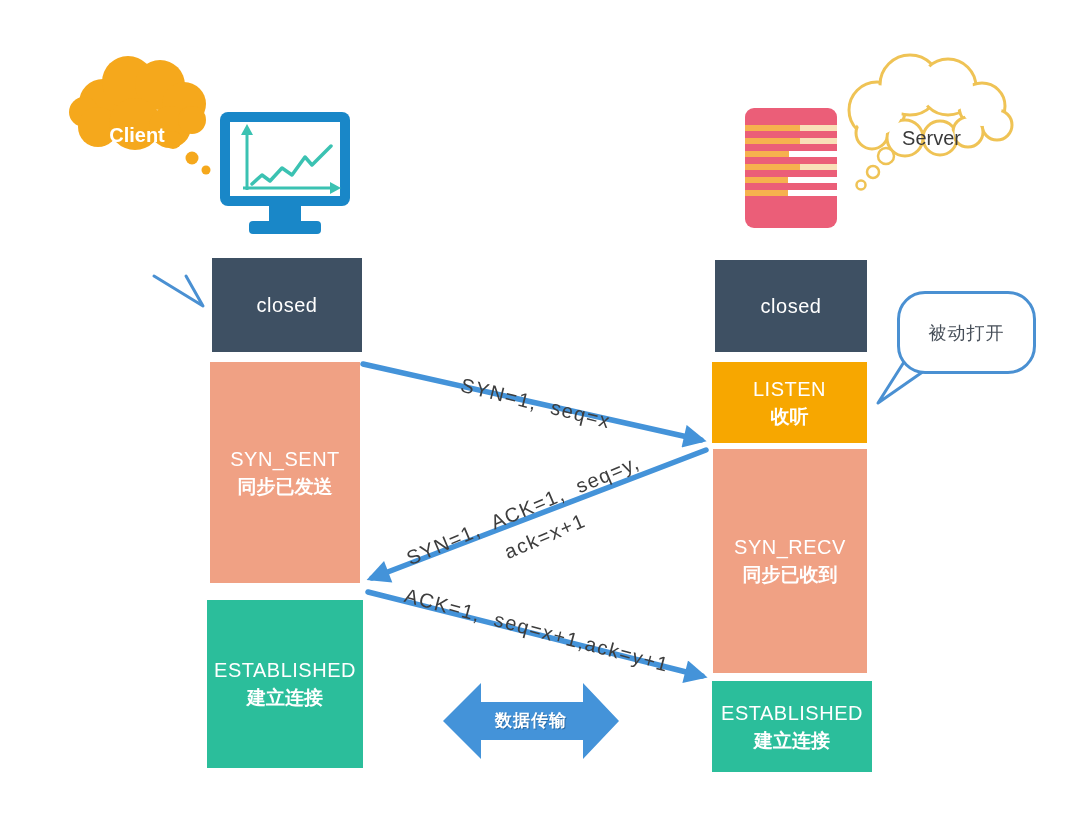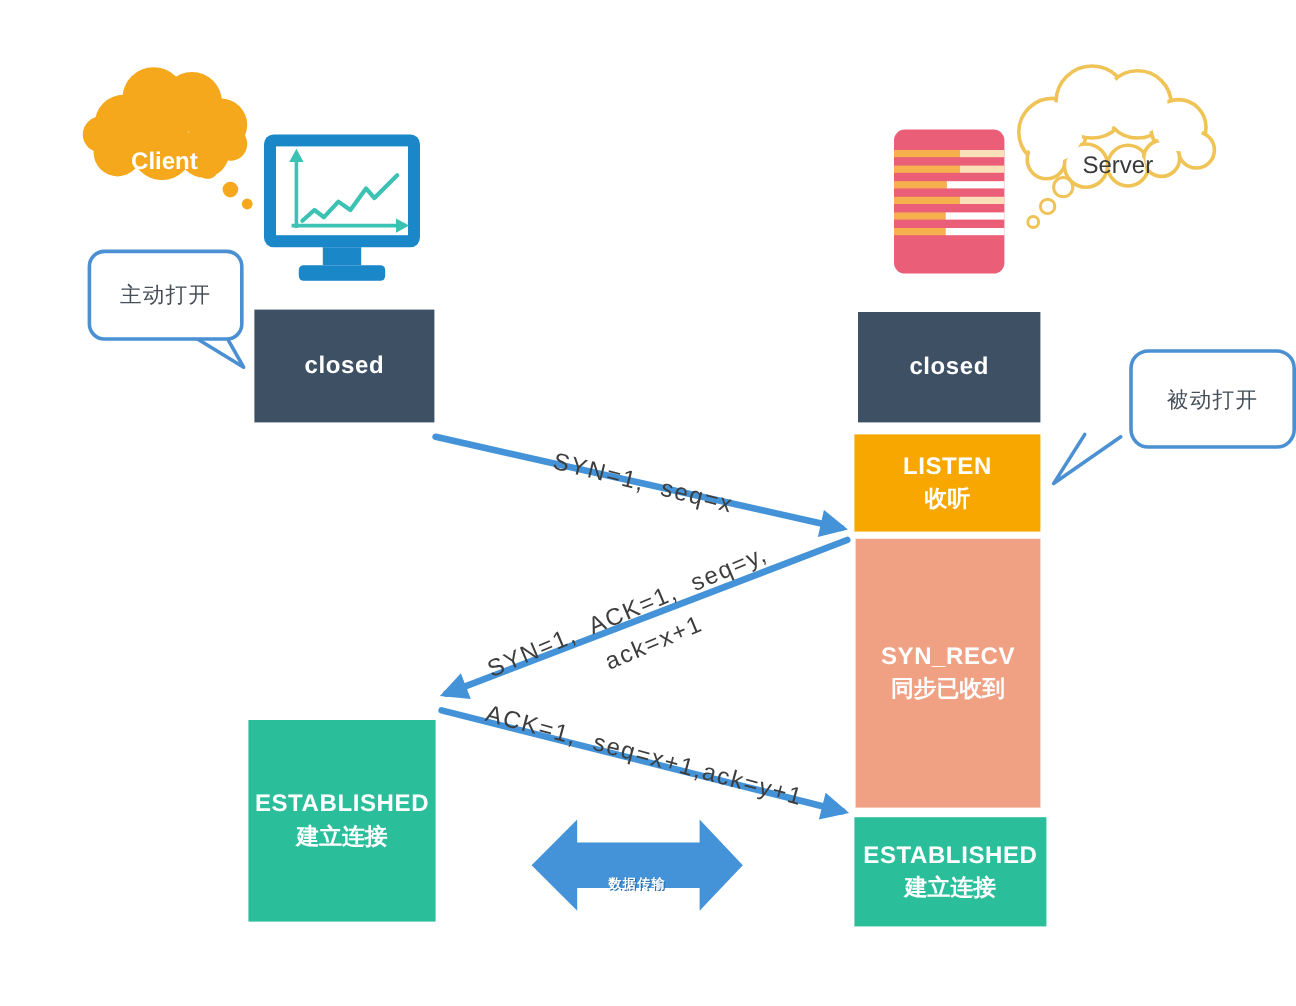--- a/index.html
+++ b/index.html
@@ -6,65 +6,68 @@
   .stage{
     position:relative;width:1080px;height:838px;background:#ffffff;
     overflow:hidden;font-family:"Liberation Sans",sans-serif;
   }
   .stage svg{position:absolute;left:0;top:0;pointer-events:none;}
   
   .state-box{
     position:absolute;display:flex;flex-direction:column;
     align-items:center;justify-content:center;color:#ffffff;text-align:center;
   }
-  .state-main{font-size:20px;font-weight:700;letter-spacing:.5px;line-height:1.2;}
+  .state-main{font-size:20px;font-weight:400;letter-spacing:.5px;line-height:1.2;}
   .state-sub{font-size:19px;font-weight:700;margin-top:5px;line-height:1.2;}
   #c-closed{left:212px;top:258px;width:150px;height:94px;background:#3E5063;}
   #c-synsent{left:210px;top:362px;width:150px;height:221px;background:#F0A184;}
   #c-est{left:207px;top:600px;width:156px;height:168px;background:#2BBE9B;}
   #s-closed{left:715px;top:260px;width:152px;height:92px;background:#3E5063;}
   #s-listen{left:712px;top:362px;width:155px;height:81px;background:#F7A700;}
   #s-synrecv{left:713px;top:449px;width:154px;height:224px;background:#F0A184;}
   #s-est{left:712px;top:681px;width:160px;height:91px;background:#2BBE9B;}
   
   .callout{
     position:absolute;background:#ffffff;border:3px solid #4A90D2;border-radius:14px;
     display:flex;align-items:center;justify-content:center;
     color:#474F59;font-size:18px;letter-spacing:1px;
   }
   #callout-client{left:73px;top:208px;width:124px;height:70px;}
-  #callout-server{left:897px;top:291px;width:133px;height:77px;border-radius:16px;margin-left:44px;}
+  #callout-server{left:897px;top:291px;width:133px;height:77px;border-radius:28px;}
   
   .cloud-label{position:absolute;text-align:center;font-size:20px;line-height:26px;margin-top:40px;}
   #client-label{left:95px;top:82px;width:84px;color:#ffffff;font-weight:600;}
   #server-label{left:875px;top:85px;width:86px;color:#3A3A3A;font-weight:400;text-align:right;}
   
   .msg{
     position:absolute;color:#3D3D3D;font-size:20px;white-space:pre;
     text-align:center;letter-spacing:1.5px;line-height:26px;
   }
   #msg1{left:421px;top:390px;width:230px;transform:rotate(14deg);}
   #msg2a{left:383px;top:497px;width:280px;transform:rotate(-23deg);}
   #msg2b{left:490px;top:523px;width:110px;transform:rotate(-23deg);}
   #msg3{left:382px;top:617px;width:310px;transform:rotate(15deg);}
   
   #data-transfer-label{
     left:461px;top:709px;width:140px;position:absolute;text-align:center;
-    color:#ffffff;font-size:11px;font-weight:700;letter-spacing:1px;
+    color:#ffffff;font-size:17px;font-weight:700;letter-spacing:1px;
     text-shadow:1px 1px 0 #2a6ca8;
-    margin-top:20px;
   }
 </style>
 </head>
 <body>
 
 <div class="stage">
 
   <div class="state-box" id="c-closed">
     <span class="state-main">closed</span>
+  </div>
+  <div class="state-box" id="c-synsent">
+    <span class="state-main">SYN_SENT</span>
+    <span class="state-sub">同步已发送</span>
   </div>
   <div class="state-box" id="c-est">
     <span class="state-main">ESTABLISHED</span>
     <span class="state-sub">建立连接</span>
   </div>
   <div class="state-box" id="s-closed">
     <span class="state-main">closed</span>
   </div>
   <div class="state-box" id="s-synrecv">
     <span class="state-main">SYN_RECV</span>
@@ -167,23 +170,20 @@
 
     <polygon points="443,721 481,683 481,702 583,702 583,683 619,721 583,759 583,740 481,740 481,759" fill="#4493D9"></polygon>
 
     <path d="M154,276 L203,306 L186,276" fill="#ffffff" stroke="#4A90D2" stroke-width="3" stroke-linecap="round" stroke-linejoin="round"></path>
     <path d="M904,362 L878,403 L934,364" fill="#ffffff" stroke="#4A90D2" stroke-width="3" stroke-linecap="round" stroke-linejoin="round"></path>
   </svg>
 
   <div class="cloud-label" id="client-label">Client</div>
   <div class="cloud-label" id="server-label">Server</div>
 
-  <div class="callout" id="callout-client">
-    <span>主动打开</span>
-  </div>
   <div class="callout" id="callout-server">
     <span>被动打开</span>
   </div>
 
   <div class="msg" id="msg1">SYN=1,  seq=x</div>
   <div class="msg" id="msg2a">SYN=1,  ACK=1,  seq=y,</div>
   <div class="msg" id="msg2b">ack=x+1</div>
   <div class="msg" id="msg3">ACK=1,  seq=x+1,ack=y+1</div>
 
   <div id="data-transfer-label">数据传输</div>

